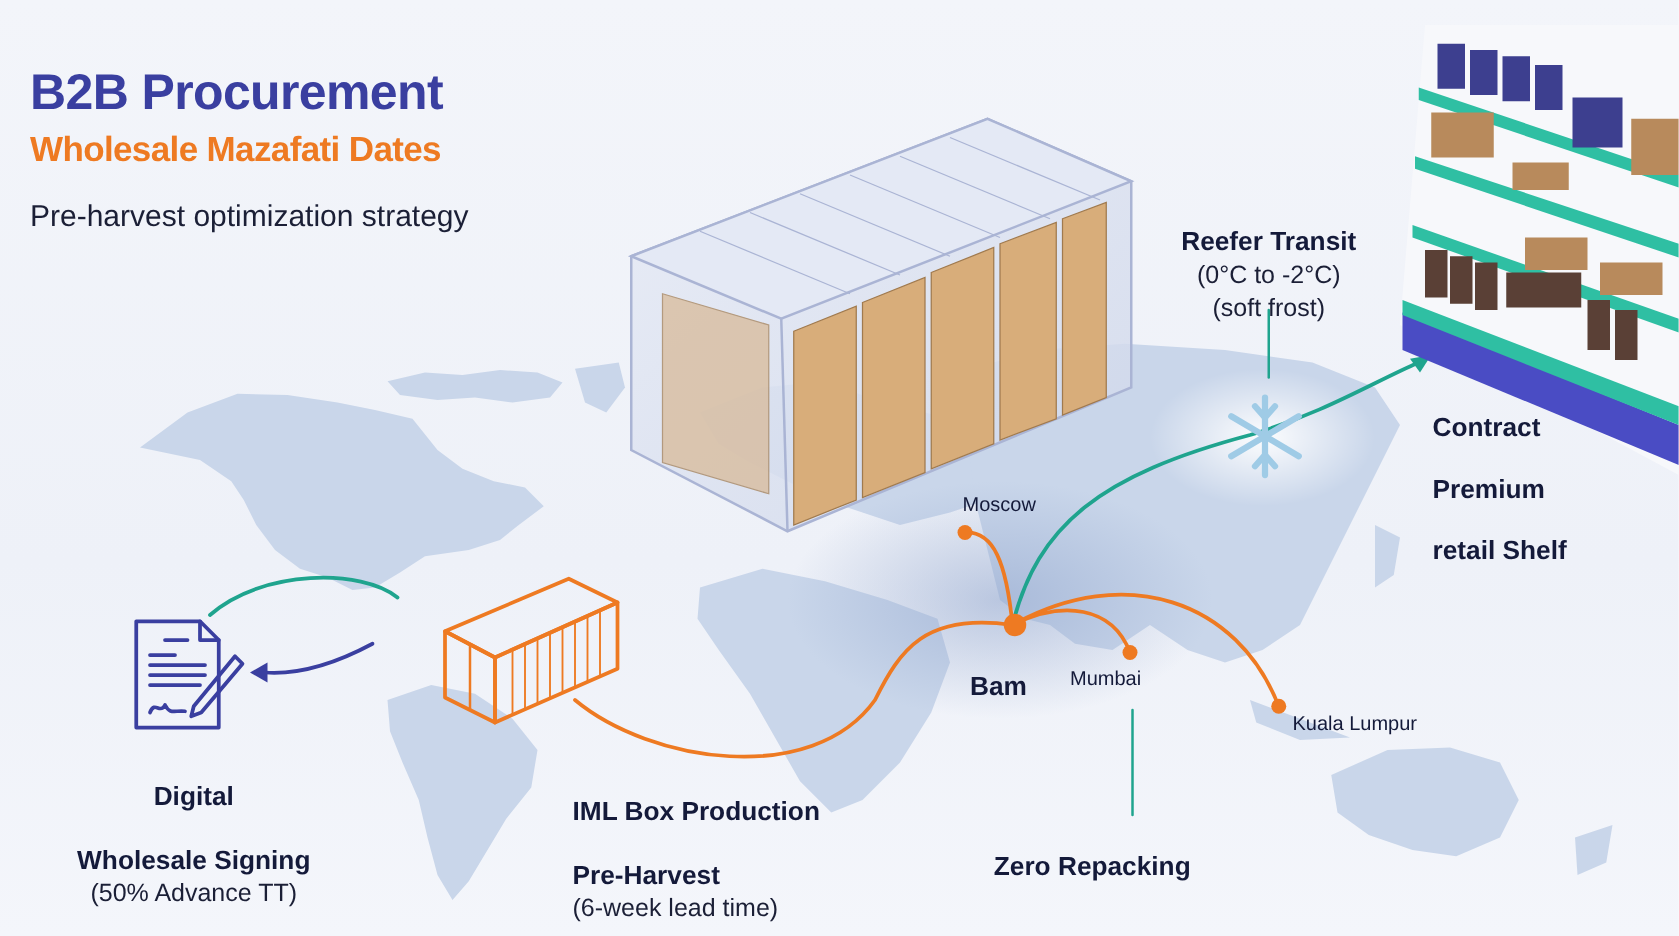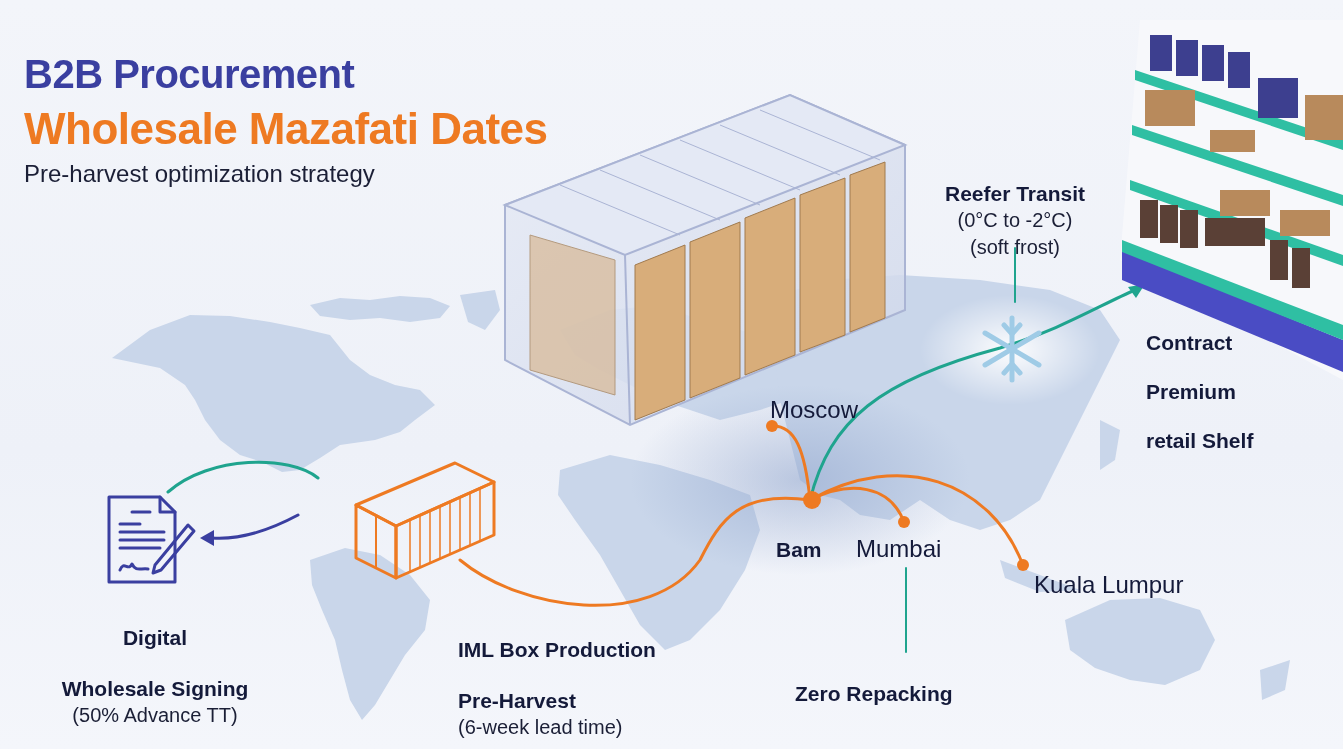--- a/index.html
+++ b/index.html
@@ -2,25 +2,25 @@
 <html><head>
 <meta charset="utf-8">
 <style>
   html,body{margin:0;padding:0;}
   body{width:1343px;height:749px;overflow:hidden;position:relative;
     background:linear-gradient(180deg,#f3f5fa 0%,#eef1f8 60%,#f4f6fb 100%);
     font-family:"Liberation Sans","DejaVu Sans",sans-serif;color:#141a3a;}
   .abs{position:absolute;}
   #map{position:absolute;left:0;top:0;width:1343px;height:749px;}
   .title1{left:24px;top:52px;font-size:40px;font-weight:700;color:#3a3fa0;letter-spacing:-0.5px;}
-  .title2{left:24px;top:104px;font-size:44px;font-weight:700;color:#ee7a22;letter-spacing:-0.5px;}
+  .title2{left:24px;top:104px;font-size:28px;font-weight:700;color:#ee7a22;letter-spacing:-0.5px;}
   .subtitle{left:24px;top:160px;font-size:24px;color:#1b1f36;}
   .lbl{font-size:21px;font-weight:700;color:#141a3a;line-height:27px;margin-top:24px;}
   .sub{font-size:20px;font-weight:400;color:#1b1f36;line-height:27px;}
-  .city{font-size:24px;color:#141a3a;}
+  .city{font-size:16px;color:#141a3a;}
   .center{text-align:center;}
 </style>
 </head>
 <body>
 
 <svg id="map" viewBox="0 0 1343 749">
   <defs>
     <linearGradient id="glass" x1="0" y1="0" x2="1" y2="1">
       <stop offset="0" stop-color="#e8ecf6" stop-opacity="0.9"></stop>
       <stop offset="1" stop-color="#cfd7ea" stop-opacity="0.8"></stop>

